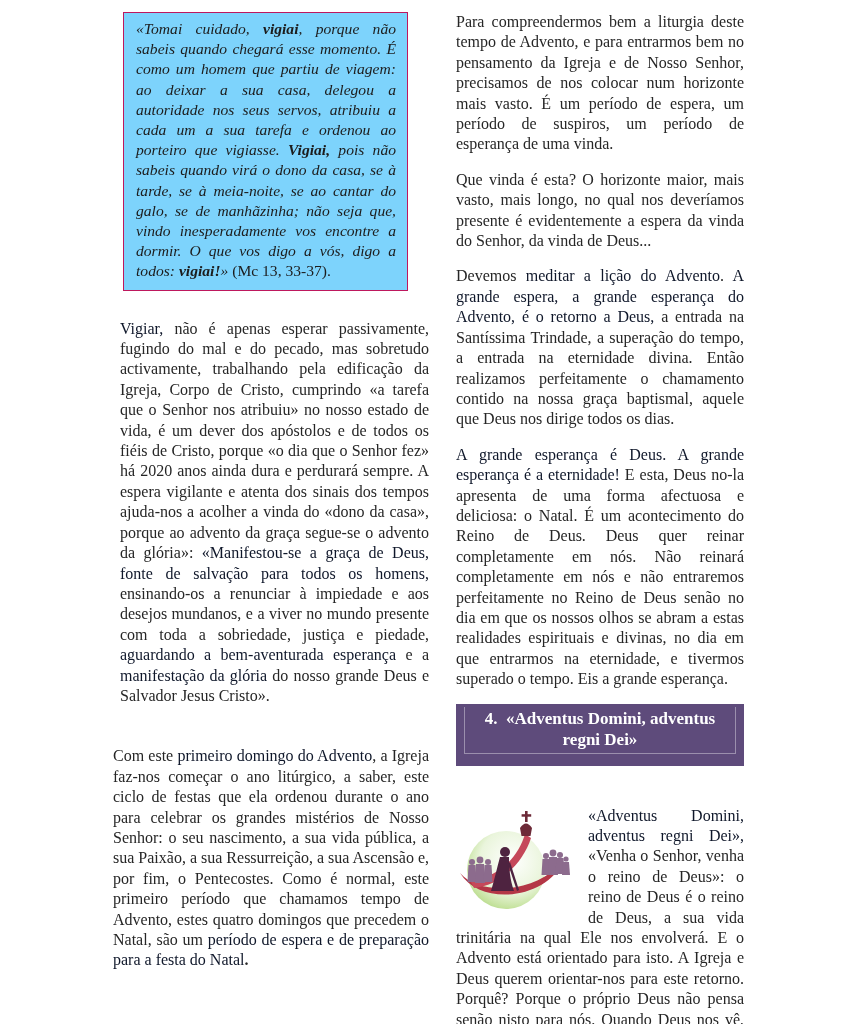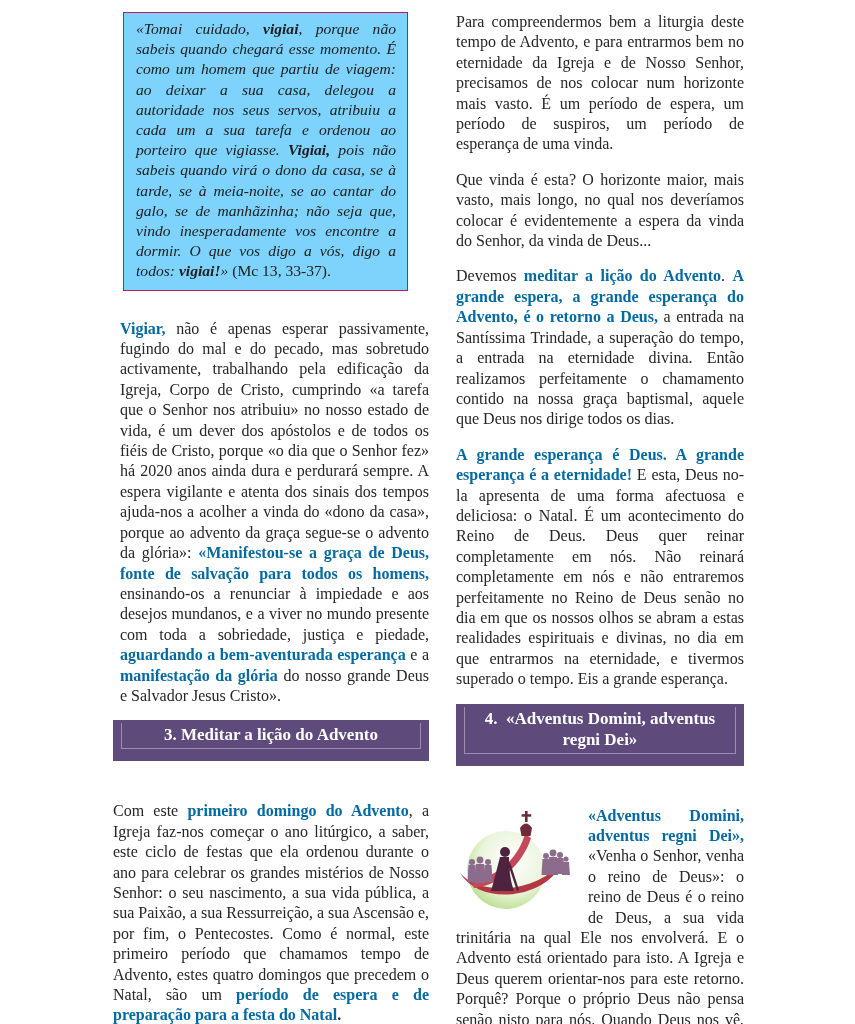--- a/index.html
+++ b/index.html
@@ -12,21 +12,21 @@
     color:#262626;
   }
   .col { position:absolute; top:12px; }
   .col-left  { left:113px; width:316px; }
   .col-right { left:456px; width:288px; }
 
   p { margin:0; text-align:justify; font-size:16px; line-height:20.4px; }
 
   
   .run-n { }
-  .run-a { color:#0369a1; font-weight:bold; }
+  .run-a { color:#0f172a; font-weight:normal; }
   .run-b { font-weight:bold; }
   .run-r { font-style:normal; }
 
   
   .quote-box {
     margin:0 21px 0 10px;
     background:#7dd3fc;
     border:1px solid #be185d;
     padding:6px 11px 8px 12px;
   }
@@ -73,32 +73,29 @@
 <div class="page">
 
   <div class="col col-left">
 
     <div class="quote-box">
       <p class="quote-text"><span class="run-n">«Tomai cuidado, </span><span class="run-b">vigiai</span><span class="run-n">, porque não sabeis quando chegará esse momento. É como um homem que partiu de viagem: ao deixar a sua casa, delegou a autoridade nos seus servos, atribuiu a cada um a sua tarefa e ordenou ao porteiro que vigiasse. </span><span class="run-b">Vigiai,</span><span class="run-n"> pois não sabeis quando virá o dono da casa, se à tarde, se à meia-noite, se ao cantar do galo, se de manhãzinha; não seja que, vindo inesperadamente vos encontre a dormir. O que vos digo a vós, digo a todos: </span><span class="run-b">vigiai!</span><span class="run-n">» </span><span class="run-r">(Mc 13, 33-37).</span></p>
     </div>
 
     <p class="after-box"><span class="run-a">Vigiar,</span><span class="run-n"> não é apenas esperar passivamente, fugindo do mal e do pecado, mas sobretudo activamente, trabalhando pela edificação da Igreja, Corpo de Cristo, cumprindo «a tarefa que o Senhor nos atribuiu» no nosso estado de vida, é um dever dos apóstolos e de todos os fiéis de Cristo, porque «o dia que o Senhor fez» há 2020 anos ainda dura e perdurará sempre. A espera vigilante e atenta dos sinais dos tempos ajuda-nos a acolher a vinda do «dono da casa», porque ao advento da graça segue-se o advento da glória»: </span><span class="run-a">«Manifestou-se a graça de Deus, fonte de salvação para todos os homens,</span><span class="run-n"> ensinando-os a renunciar à impiedade e aos desejos mundanos, e a viver no mundo presente com toda a sobriedade, justiça e piedade, </span><span class="run-a">aguardando a bem-aventurada esperança</span><span class="run-n"> e a </span><span class="run-a">manifestação da glória</span><span class="run-n"> do nosso grande Deus e Salvador Jesus Cristo».</span></p>
 
-    <div class="section-header">
-      <div class="section-header-inner">3. Meditar a lição do Advento</div>
-    </div>
 
     <p class="after-header"><span class="run-n">Com este </span><span class="run-a">primeiro domingo do Advento</span><span class="run-n">, a Igreja faz-nos começar o ano litúrgico, a saber, este ciclo de festas que ela ordenou durante o ano para celebrar os grandes mistérios de Nosso Senhor: o seu nascimento, a sua vida pública, a sua Paixão, a sua Ressurreição, a sua Ascensão e, por fim, o Pentecostes. Como é normal, este primeiro período que chamamos tempo de Advento, estes quatro domingos que precedem o Natal, são um </span><span class="run-a">período de espera e de preparação para a festa do Natal</span><span class="run-b">.</span></p>
   </div>
 
   <div class="col col-right">
 
-    <p><span class="run-n">Para compreendermos bem a liturgia deste tempo de Advento, e para entrarmos bem no eternidade da Igreja e de Nosso Senhor, precisamos de nos colocar num horizonte mais vasto. É um período de espera, um período de suspiros, um período de esperança de uma vinda.</span></p>
+    <p><span class="run-n">Para compreendermos bem a liturgia deste tempo de Advento, e para entrarmos bem no pensamento da Igreja e de Nosso Senhor, precisamos de nos colocar num horizonte mais vasto. É um período de espera, um período de suspiros, um período de esperança de uma vinda.</span></p>
 
-    <p class="par-gap"><span class="run-n">Que vinda é esta? O horizonte maior, mais vasto, mais longo, no qual nos deveríamos colocar é evidentemente a espera da vinda do Senhor, da vinda de Deus...</span></p>
+    <p class="par-gap"><span class="run-n">Que vinda é esta? O horizonte maior, mais vasto, mais longo, no qual nos deveríamos presente é evidentemente a espera da vinda do Senhor, da vinda de Deus...</span></p>
 
     <p class="par-gap"><span class="run-n">Devemos </span><span class="run-a">meditar a lição do Advento</span><span class="run-n">. </span><span class="run-a">A grande espera, a grande esperança do Advento, é o retorno a Deus,</span><span class="run-n"> a entrada na Santíssima Trindade, a superação do tempo, a entrada na eternidade divina. Então realizamos perfeitamente o chamamento contido na nossa graça baptismal, aquele que Deus nos dirige todos os dias.</span></p>
 
     <p class="par-gap"><span class="run-a">A grande esperança é Deus. A grande esperança é a eternidade!</span><span class="run-n"> E esta, Deus no-la apresenta de uma forma afectuosa e deliciosa: o Natal. É um acontecimento do Reino de Deus. Deus quer reinar completamente em nós. Não reinará completamente em nós e não entraremos perfeitamente no Reino de Deus senão no dia em que os nossos olhos se abram a estas realidades espirituais e divinas, no dia em que entrarmos na eternidade, e tivermos superado o tempo. Eis a grande esperança.</span></p>
 
     <div class="section-header">
       <div class="section-header-inner">4. «Adventus Domini, adventus regni Dei»</div>
     </div>
 
     <p class="after-header">

